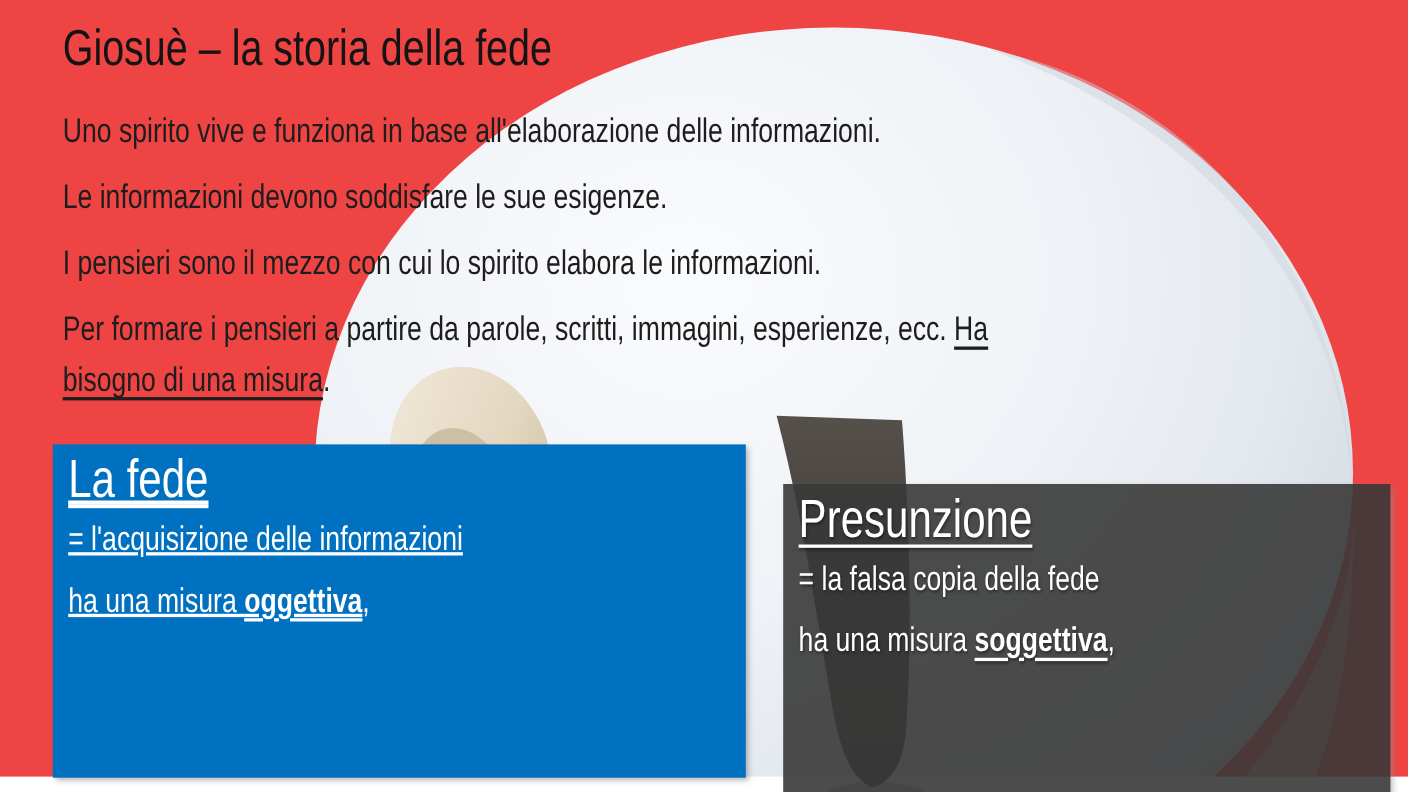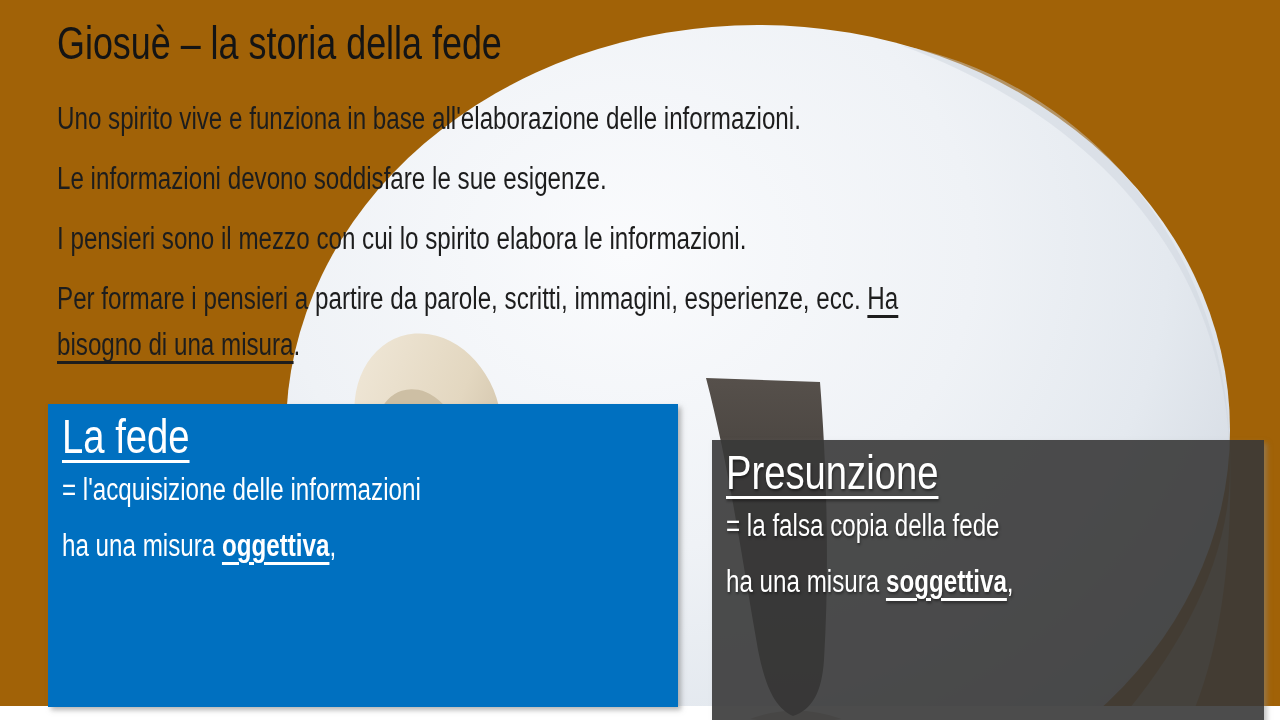--- a/index.html
+++ b/index.html
@@ -1,31 +1,31 @@
 <!DOCTYPE html>
 <html><head>
 <meta charset="utf-8">
 <style>
   html,body{margin:0;padding:0;background:#fff;}
   .slide{
-    position:relative;width:1280px;height:720px;background:#a16207;
+    position:relative;width:1280px;height:720px;background:#ef4444;
     overflow:hidden;font-family:"Liberation Sans",sans-serif;
   }
   .head-bg{position:absolute;left:0;top:0;width:1280px;height:720px;}
   
   .cond{transform:scaleX(0.78);transform-origin:0 0;white-space:nowrap;}
   .slide-title{
     position:absolute;left:57px;top:20px;margin:0;
     font-size:46px;line-height:46px;font-weight:400;color:#141414;letter-spacing:0;
   }
   .body-text{position:absolute;left:57px;top:96px;}
   .body-text p{margin:0 0 14px 0;font-size:31px;line-height:46px;font-weight:400;color:#1d1d1d;}
   .u{text-decoration:underline;text-underline-offset:6px;text-decoration-thickness:2.5px;}
   .box{position:absolute;top:404px;height:303px;box-sizing:border-box;padding:6px 14px;color:#ffffff;}
-  .box-blue{left:48px;width:630px;background:#0070C0;box-shadow:3px 3px 5px rgba(110,110,110,0.5);}
+  .box-blue{left:48px;width:630px;background:#0070C0;box-shadow:3px 3px 5px rgba(110,110,110,0.5);text-decoration:underline;}
   .box-dark{left:712px;width:552px;background:rgba(56,56,56,0.9);box-shadow:3px 3px 5px rgba(140,140,140,0.5);margin-top:36px;}
   .box .heading{
     margin:0;font-size:49px;line-height:52px;font-weight:400;
     text-decoration:underline;text-underline-offset:7px;text-decoration-thickness:2.5px;
   }
   .box p{margin:8px 0 0 0;font-size:31px;line-height:40px;}
   .box p + p{margin-top:16px;}
   .box-dark .heading,.box-dark p{text-shadow:1px 2px 3px rgba(0,0,0,0.45);}
   .em{font-weight:700;}
 </style>

